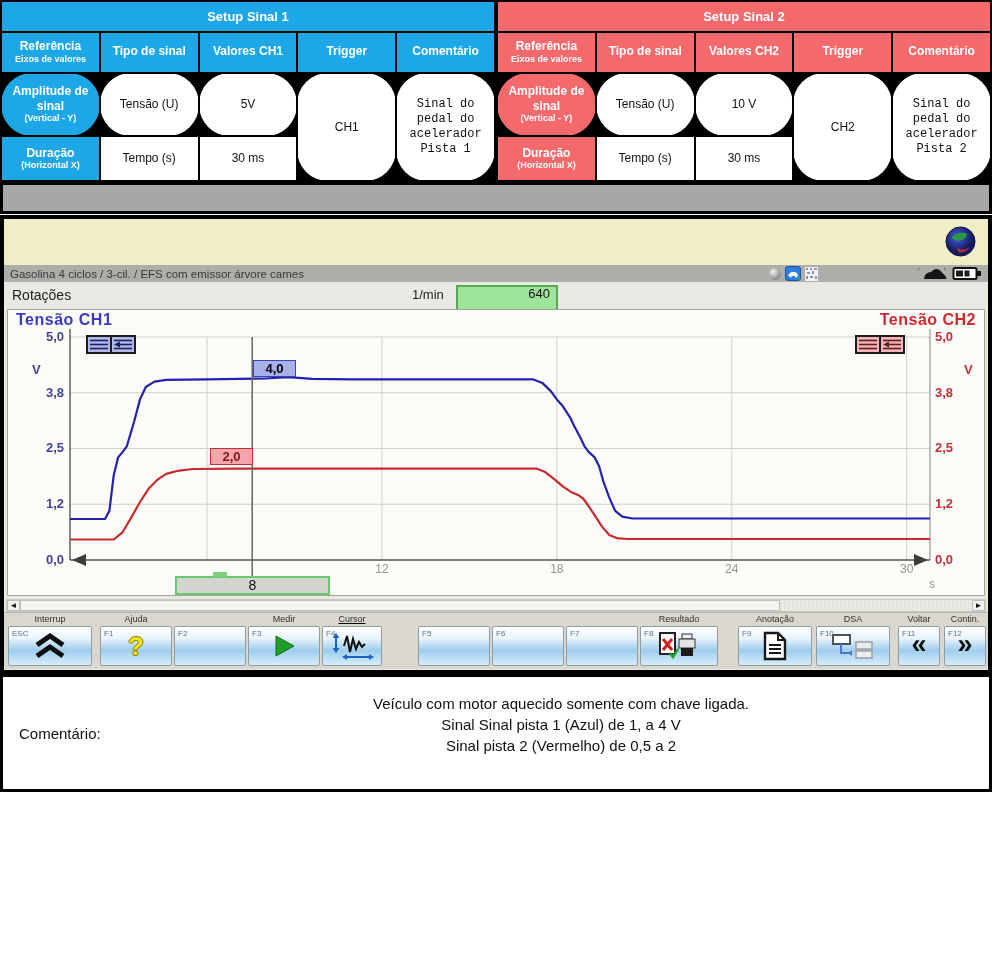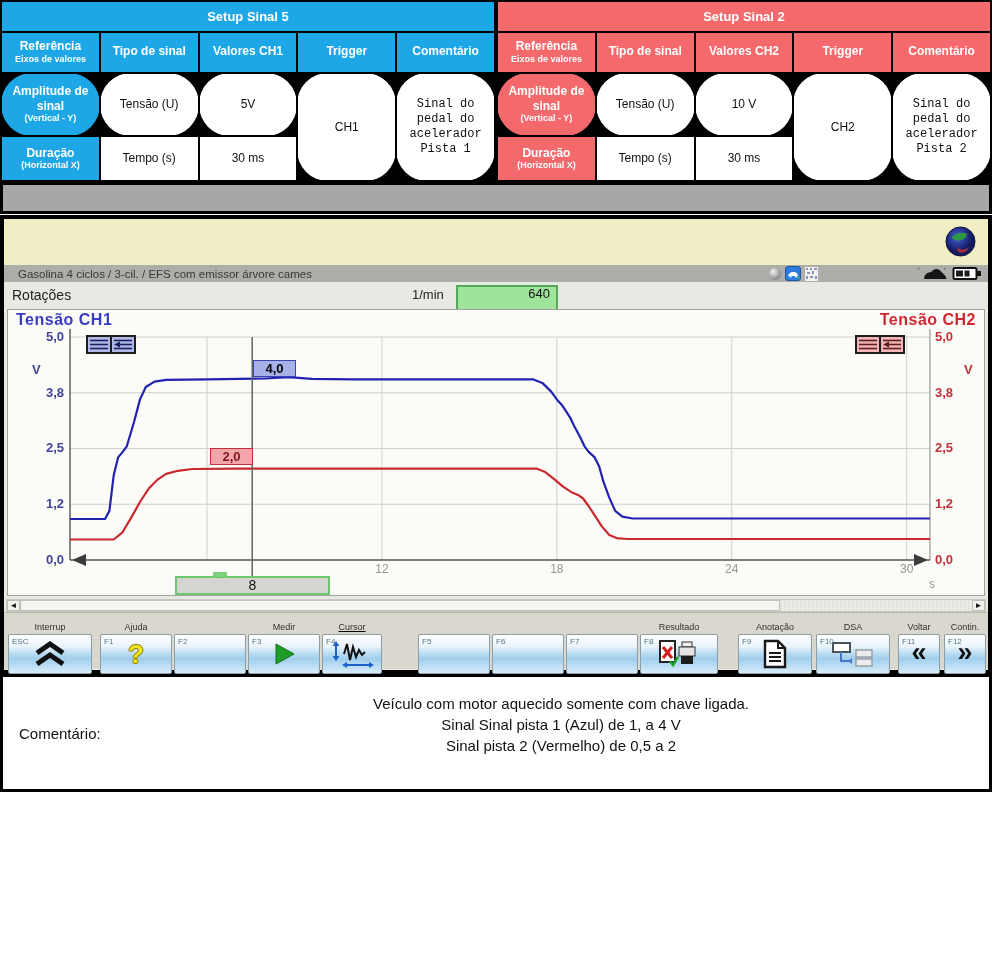--- a/index.html
+++ b/index.html
@@ -22,21 +22,21 @@
   .cmt-cell { font-size:12px; line-height:1.25;font-family:Liberation Mono, monospace; }
 
   
   .gray-band { position:absolute; left:0; top:182px; width:992px; height:32px; background:#A7A7A7; border:3px solid #000; }
 
   
   .app-window { position:absolute; left:0; top:215px; width:992px; height:462px; background:#E9E9E4; border:4px solid #000; border-bottom-width:7px; }
   .app-header { position:relative; height:46px; background:#F1EDC4; }
   .globe { position:absolute; right:12px; top:7px; width:31px; height:31px; }
   .vehicle-bar { position:relative; height:17px; background:#ADADA9; display:flex; align-items:center; }
-  .vehicle-text { font-size:11.5px; color:#38383a; padding-left:14px; white-space:nowrap; }
+  .vehicle-text { font-size:11.5px; color:#38383a; padding-left:6px; white-space:nowrap; }
   .status-icons { position:absolute; right:6px; top:1px; height:15px; display:flex; align-items:center; gap:4px; }
   .status-icons .sico { display:inline-flex; align-items:center; }
   .sphere { width:12px; height:12px; border-radius:50%; background:radial-gradient(circle at 35% 30%, #f2f2f2, #9a9a9a 60%, #6f6f6f); }
   .app-content { position:relative; height:330px; }
 
   .rot-row { position:absolute; left:0; top:0; width:984px; height:26px; }
   .rot-label { position:absolute; left:8px; top:5px; font-size:14px; color:#222; }
   .rot-unit { position:absolute; left:408px; top:5px; font-size:13px; color:#222; }
   .rot-value { position:absolute; left:452px; top:3px; width:102px; height:26px; background:#9FE49B; border:2px solid #55A855; font-size:13px; color:#101010; text-align:right; padding:0 6px; line-height:14px; }
 
@@ -68,21 +68,21 @@
   .cursor-nub { position:absolute; left:36px; top:-6px; width:14px; height:5px; background:#7ED07E; }
 
   
   .hscroll { position:absolute; left:2px; top:317px; width:980px; height:13px; display:flex; background:#E7E7E2; border:1px solid #C9C9C4; }
   .hs-btn { width:13px; height:100%; background:#F0F0EC; border:1px solid #BFBFBA; font-size:8px; color:#111; display:flex; align-items:center; justify-content:center; line-height:0; }
   .hs-thumb { width:760px; height:100%; background:#F4F4F0; border:1px solid #C2C2BC; }
   .hs-rest { flex:1; background:repeating-linear-gradient(90deg,#E4E4DF 0 2px,#ECECE7 2px 4px); }
 
   
   .toolbar { position:relative; height:57px; background:#D9D7CE; border-top:1px solid #B8B6AE; }
-  .tb-item { position:absolute; top:1px;margin-top:8px; }
+  .tb-item { position:absolute; top:1px; }
   .tb-label { height:12px; font-size:9px; color:#30302e; text-align:center; overflow:hidden; }
   .tb-btn { position:relative; height:40px; border:1px solid #8F9DA6; border-radius:2px;
             background:linear-gradient(180deg,#FFFFFF 0%,#EAF4FB 30%,#BBDDF2 48%,#9FCEED 62%,#D7ECF9 100%);
             display:flex; align-items:center; justify-content:center; }
   .tb-key { position:absolute; left:3px; top:2px; font-size:8px; color:#5A7484; }
   .q-icon { font-size:26px; font-weight:bold; color:#F2E41E; text-shadow:-1px 0 #8a7c00,1px 0 #8a7c00,0 -1px #8a7c00,0 1px #8a7c00; line-height:1; }
   .chev { font-size:27px; font-weight:bold; color:#101010; line-height:0; margin-top:-4px; }
 
   
   .comment-box { position:absolute; left:0; top:677px; width:992px; height:115px; background:#fff; border:3px solid #000; border-top:0; }
@@ -91,21 +91,21 @@
 </style>
 </head>
 <body>
 
 <div class="page">
 
   <div class="tables-band">
     <table class="setup tbl-blue">
       <tbody>
           <tr class="t-title">
-            <td colspan="5">Setup Sinal 5</td>
+            <td colspan="5">Setup Sinal 1</td>
           </tr>
       <tr class="t-head">
         <td><span>Referência</span><span class="sub">Eixos de valores</span></td>
         <td>Tipo de sinal</td>
         <td>Valores CH1</td>
         <td>Trigger</td>
         <td>Comentário</td>
       </tr>
       <tr class="t-r1">
         <td class="cell-accent"><span>Amplitude de sinal</span><span class="sub">(Vertical - Y)</span></td>

